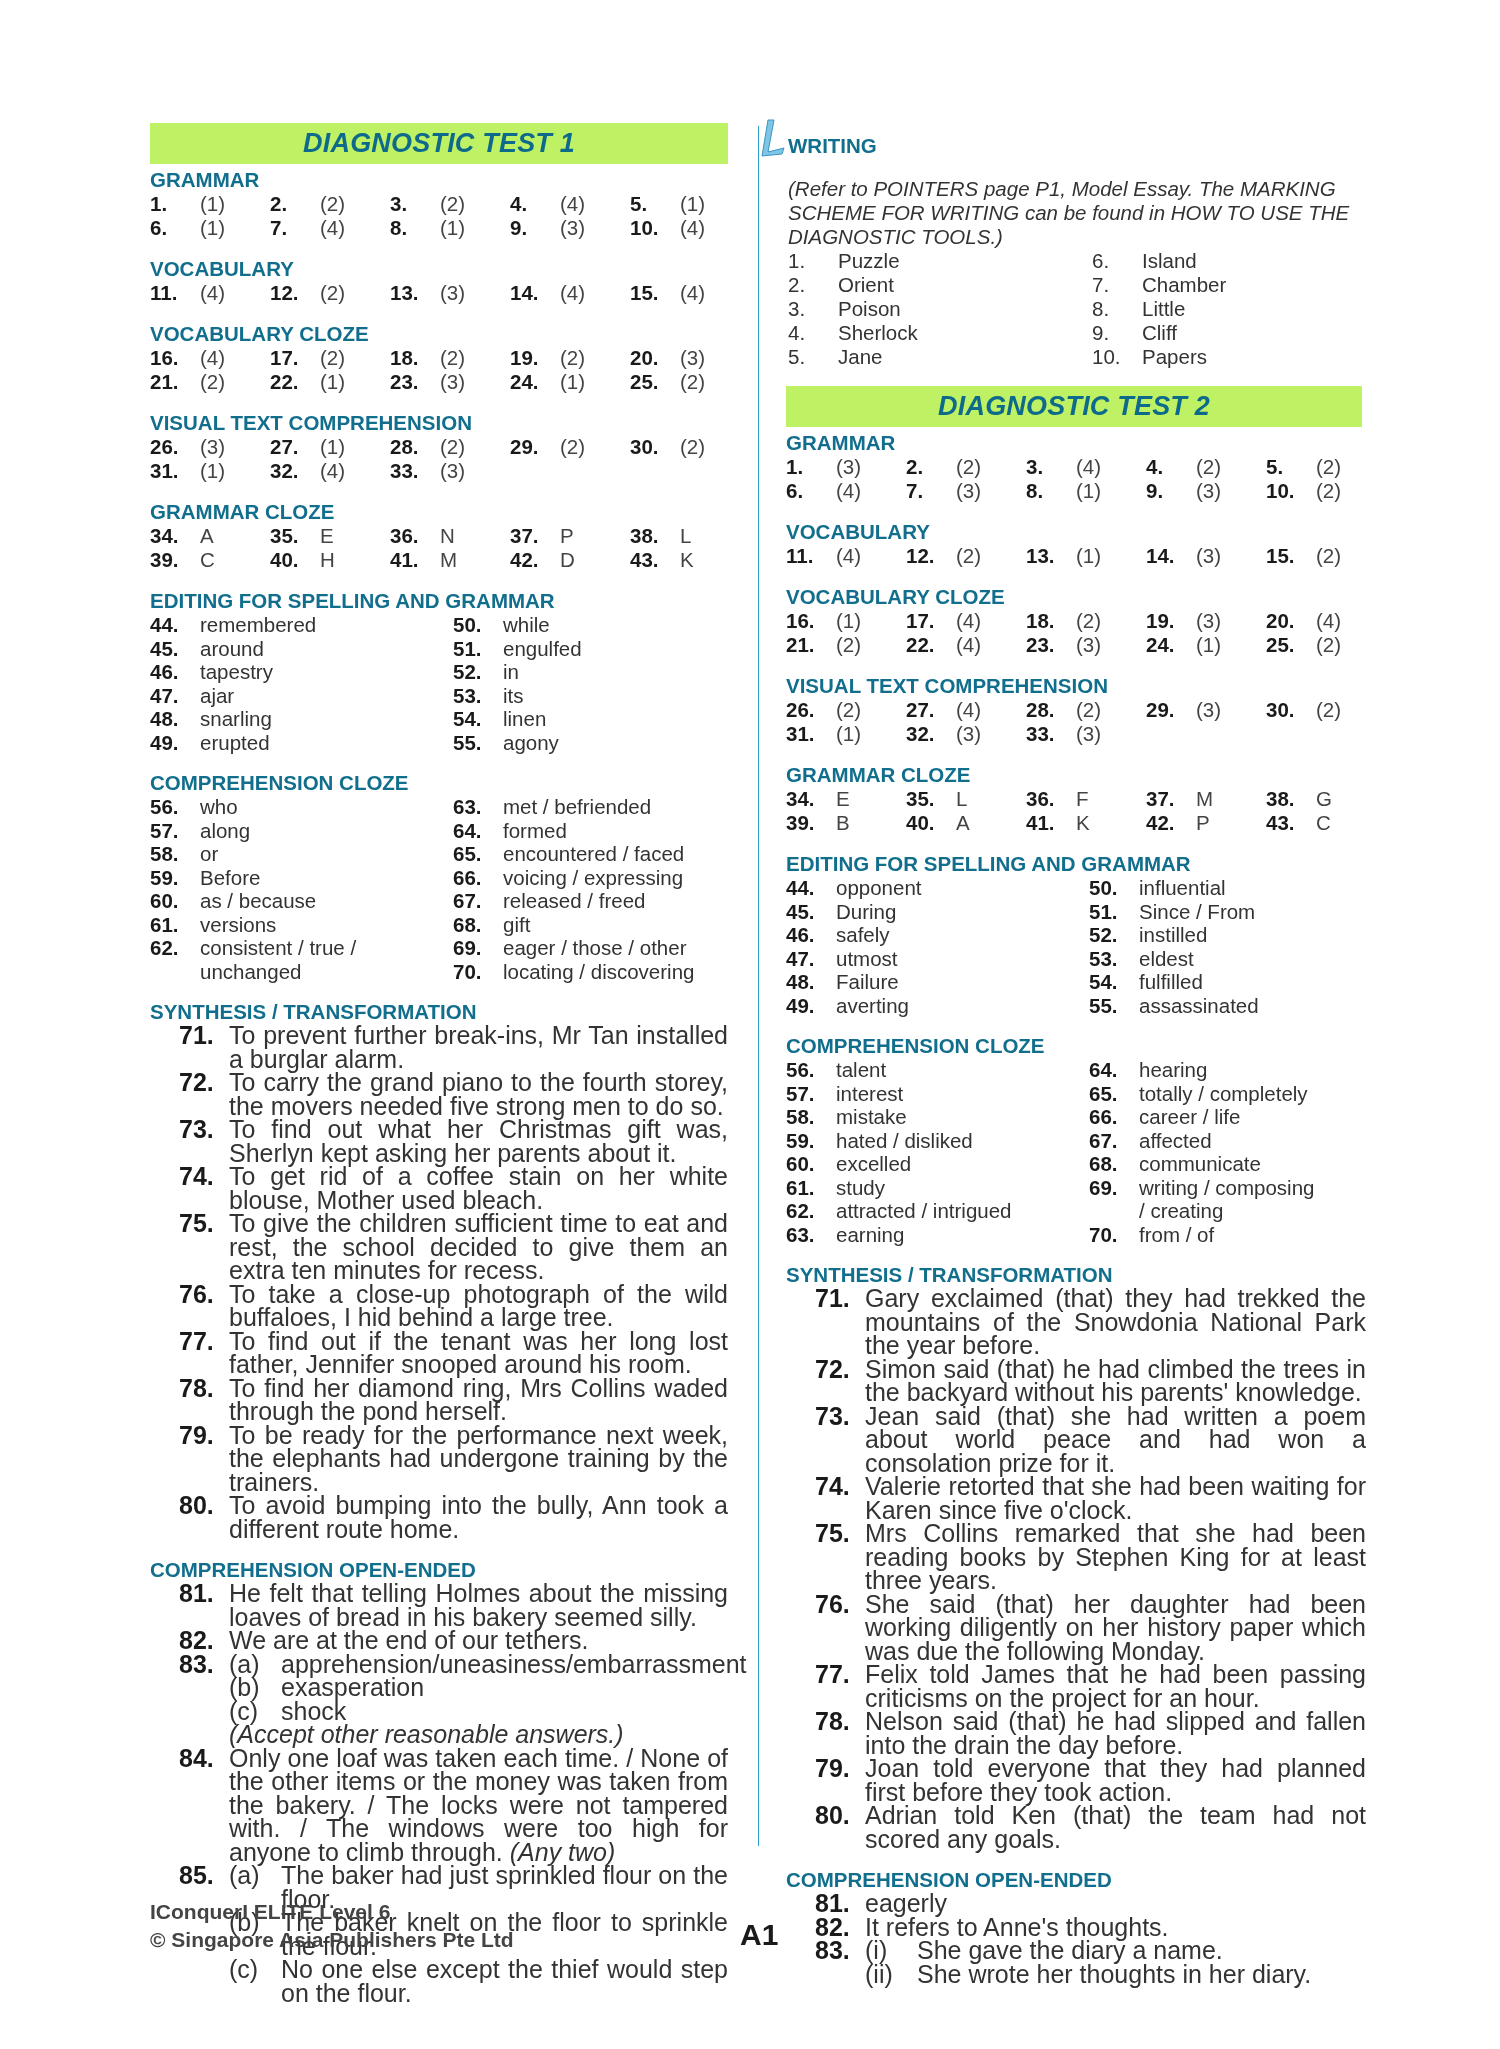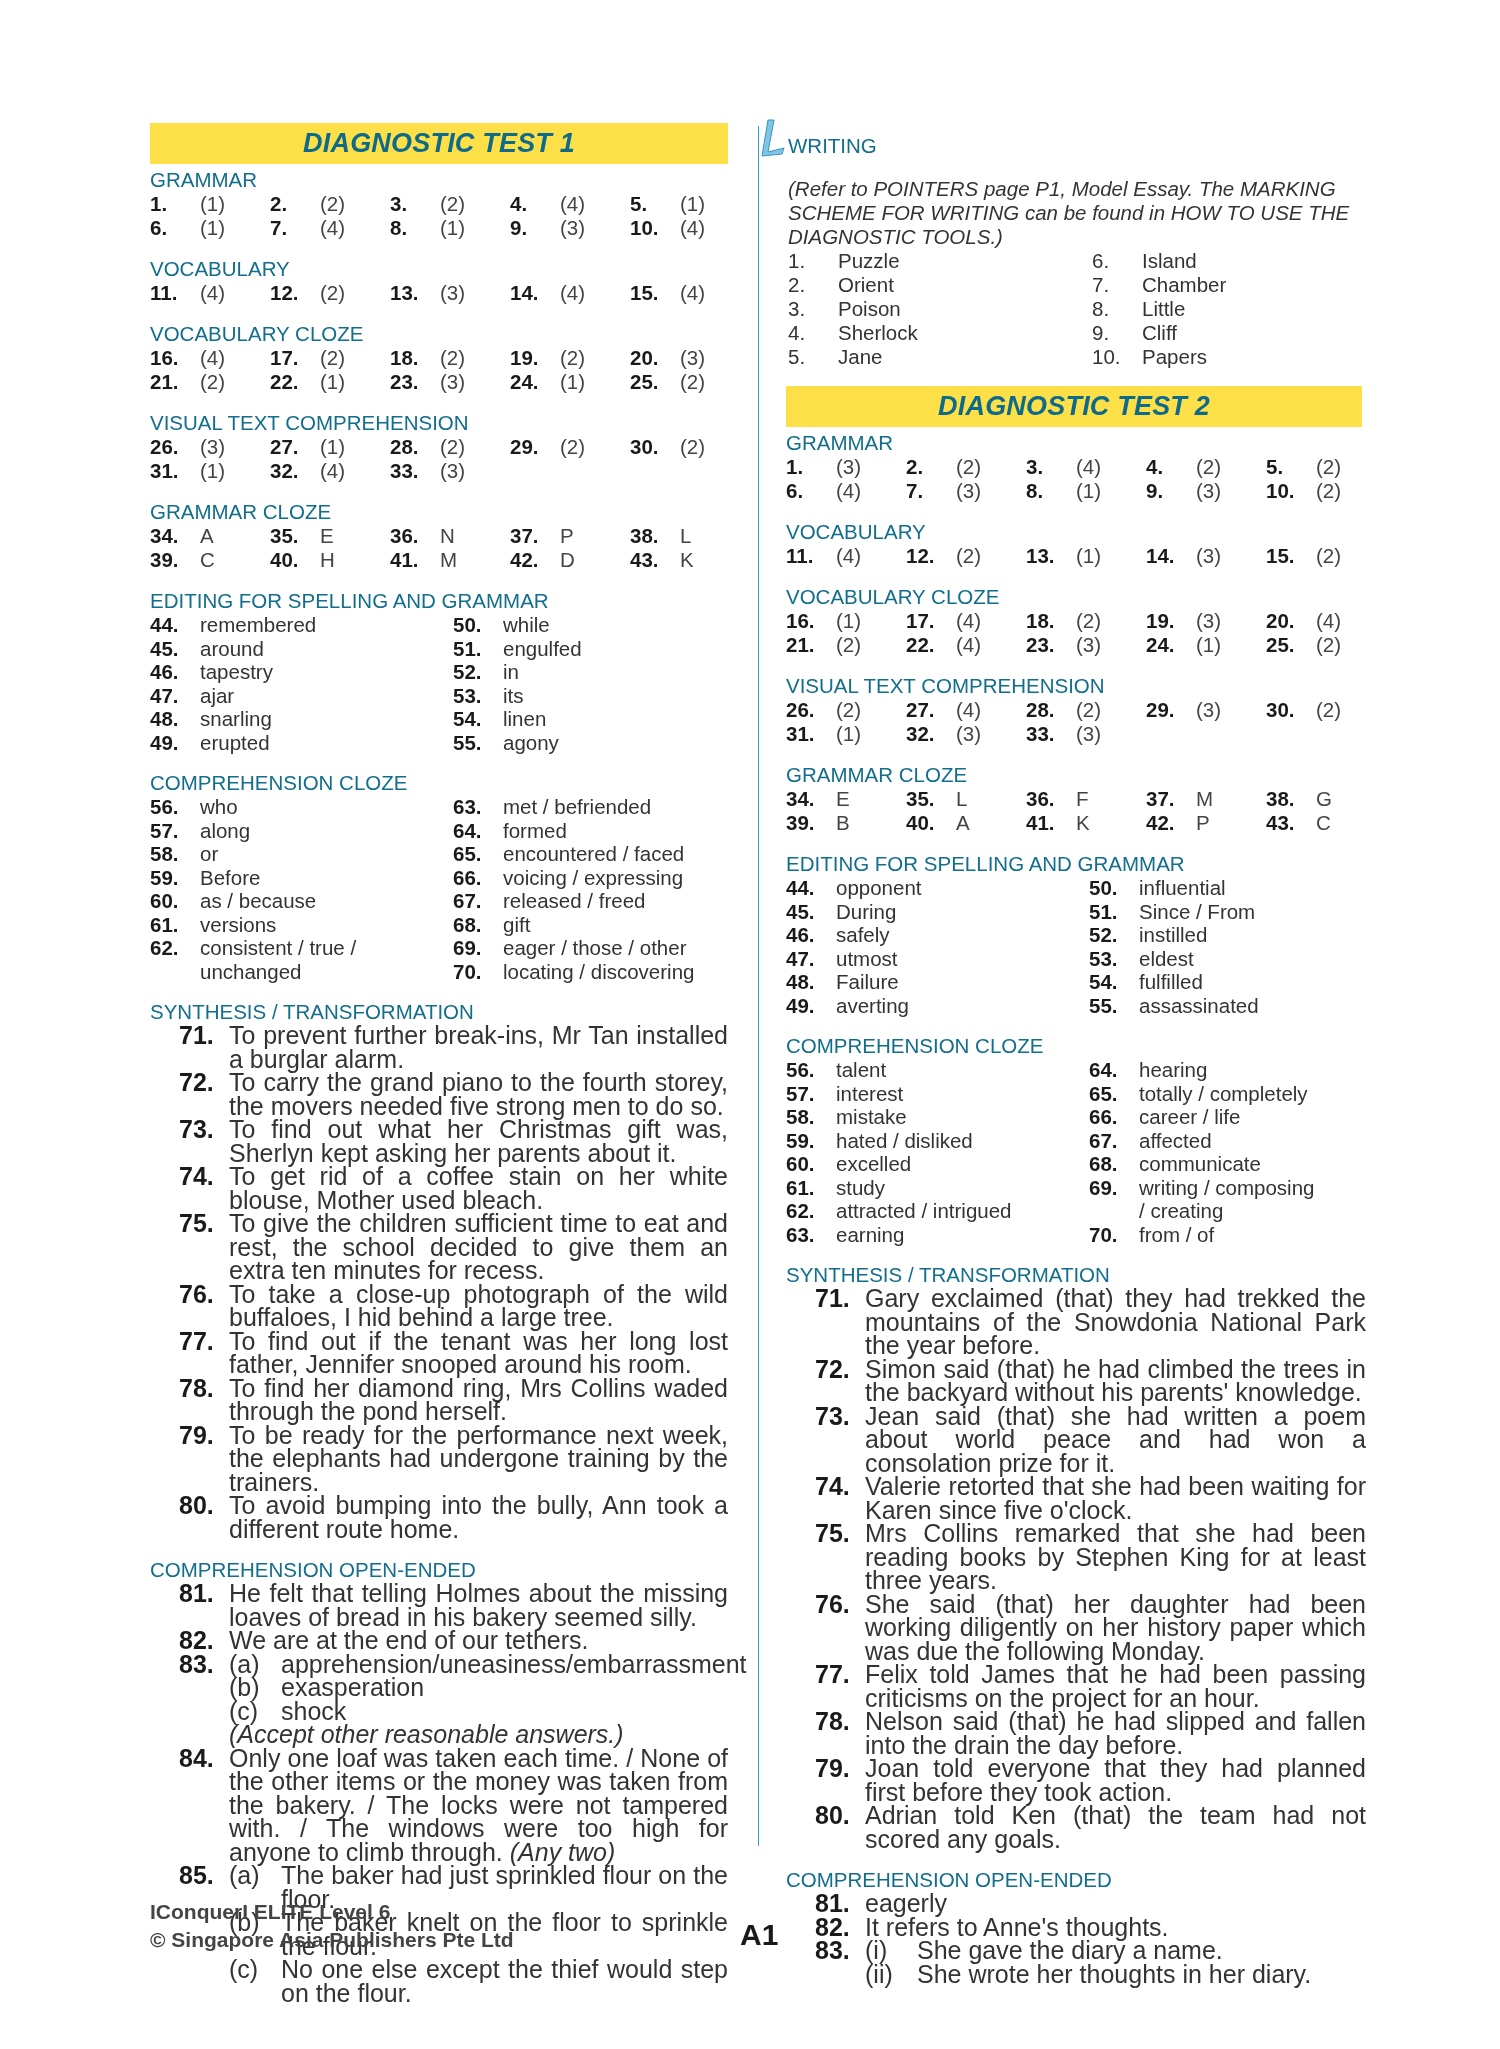--- a/index.html
+++ b/index.html
@@ -2,23 +2,23 @@
 <html><head>
 <meta charset="utf-8">
 <style>
   html, body { margin:0; padding:0; background:#ffffff; }
   body { width:1500px; height:2049px; position:relative; overflow:hidden;
          font-family:"Liberation Sans", sans-serif; color:#222; }
   .col { position:absolute; }
   #left { left:150px; top:123px; width:578px; }
   #right { left:786px; top:118px; width:580px; }
   .divider { position:absolute; left:758px; top:126px; width:1px; height:1720px; background:#2a9fd0; }
-  .banner { background:#fde047; height:41px; display:flex; align-items:center; justify-content:center;
+  .banner { background:#bef264; height:41px; display:flex; align-items:center; justify-content:center;
             font-weight:bold; font-style:italic; color:#0e6a8a; font-size:27px; letter-spacing:0.2px; }
-  .sec-title { color:#116e8c; font-weight:normal; font-size:20.5px; margin-top:17px; line-height:24px; }
+  .sec-title { color:#116e8c; font-weight:bold; font-size:20.5px; margin-top:17px; line-height:24px; }
   .sec-title.first { margin-top:4px; }
   .grid5 { display:grid; grid-template-columns:repeat(5, 120px); font-size:20.5px; line-height:24px; }
   .cell { display:flex; }
   .num { font-weight:bold; color:#1a1a1a; width:50px; flex:none; }
   .val { color:#444; font-weight:300; }
   .grid2 { display:grid; grid-template-columns:303px 275px; font-size:20.5px; line-height:23.5px; }
   .item { display:flex; }
   .item .num { width:50px; }
   .list { font-size:25px; line-height:23.5px;margin-left:29px; }
   .list .item .txt { color:#333; flex:1; text-align:justify; }

